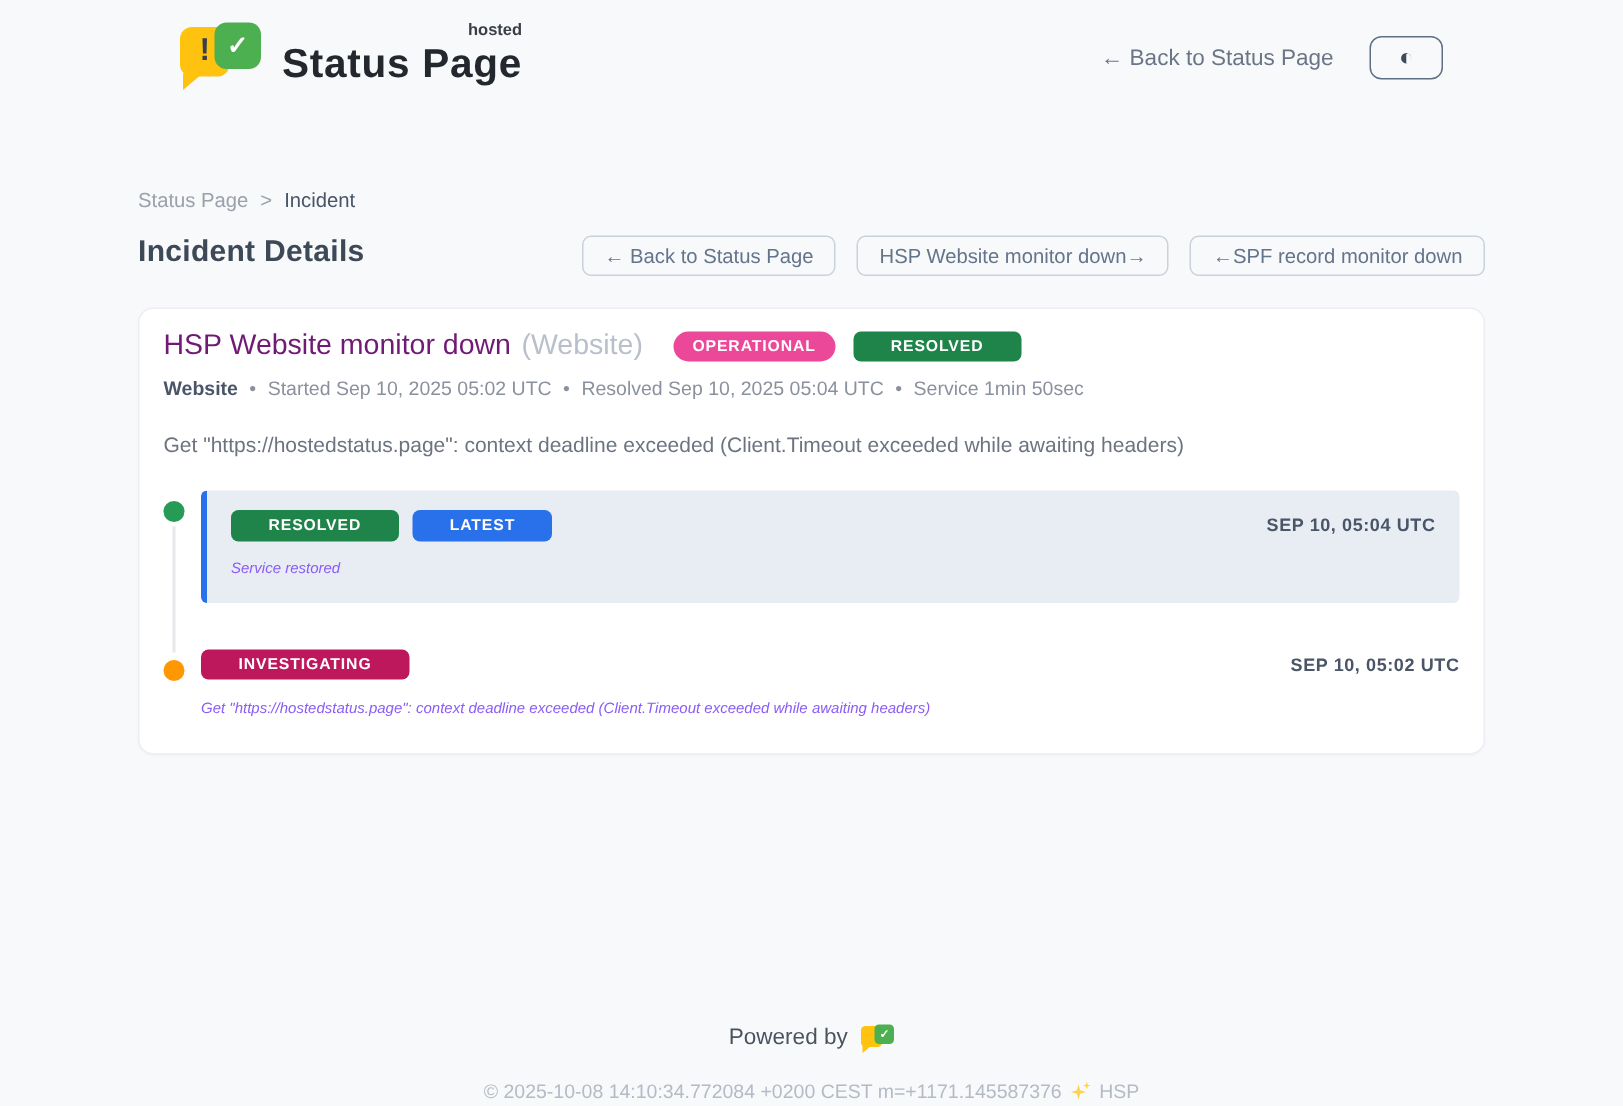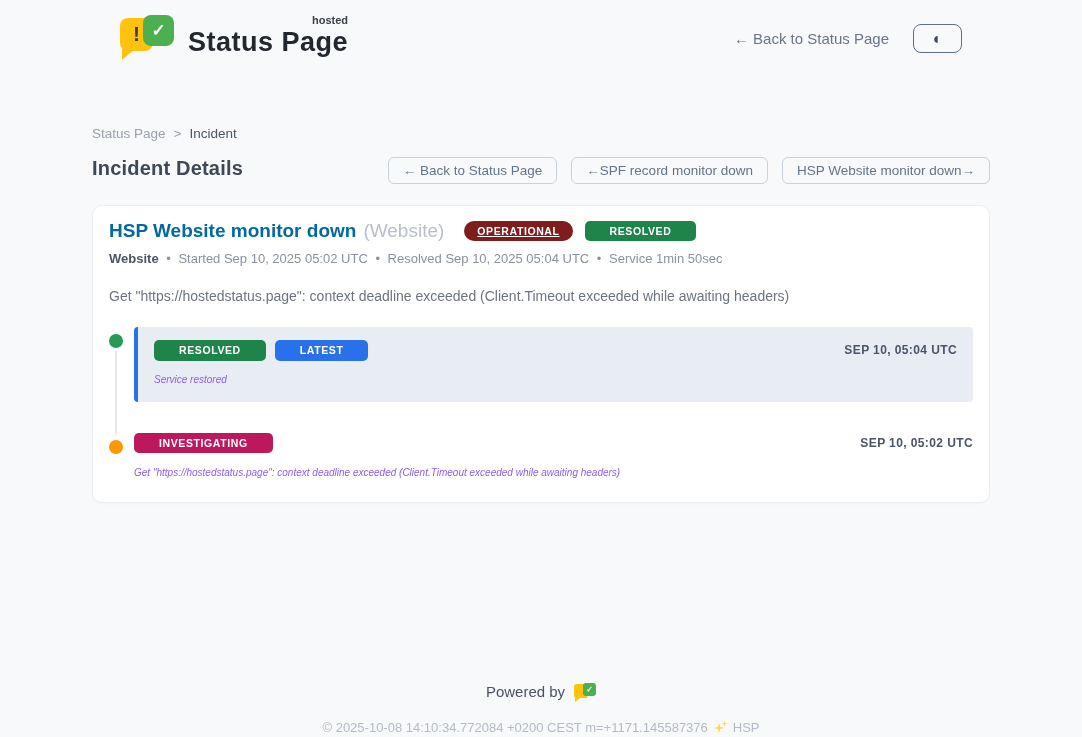--- a/index.html
+++ b/index.html
@@ -60,21 +60,21 @@
     font-family: "Liberation Sans", sans-serif; white-space: nowrap;
   }
 
   
   .card {
     margin-top: 21px; background: #ffffff; border: 1px solid #eceef1;
     border-radius: 10px; padding: 14px 16px 24px 16px;
     box-shadow: 0 1px 2px rgba(0,0,0,0.03);
   }
   .card-title-row { display: flex; align-items: center; flex-wrap: wrap; }
-  .incident-title { font-size: 19px; font-weight: bold; color: #0369a1; }
+  .incident-title { font-size: 19px; font-weight: normal; color: #701a75; }
   .incident-component { font-size: 19px; color: #b9c0cb; margin-left: 7px; }
   .status-badges { display: flex; align-items: center; gap: 12px; margin-left: 20px; }
   .badge {
     color: #ffffff; font-size: 10.5px; font-weight: bold; letter-spacing: 0.6px;
     padding: 5px 25px; border-radius: 5px; line-height: 1;
   }
   .badge.pill { border-radius: 999px; padding: 5px 13px; }
   .meta-line { margin-top: 9px; font-size: 13px; color: #8a919e; }
   .meta-line .meta-strong { color: #4a5568; font-weight: bold; }
   .meta-sep { margin: 0 4px; }
@@ -151,32 +151,32 @@
   <div class="breadcrumb">
     <span class="crumb-link">Status Page</span>
     <span class="crumb-sep">&gt;</span>
     <span class="crumb-current">Incident</span>
   </div>
 
   <div class="title-row">
     <h1 class="page-title">Incident Details</h1>
     <div class="nav-buttons">
       <button class="nav-btn">← Back to Status Page</button>
+      <button class="nav-btn">HSP Website monitor down→</button>
       <button class="nav-btn">←SPF record monitor down</button>
-      <button class="nav-btn">HSP Website monitor down→</button>
     </div>
   </div>
 
   <div class="card">
 
     <div class="card-title-row">
       <span class="incident-title">HSP Website monitor down</span>
       <span class="incident-component">(Website)</span>
       <span class="status-badges">
-        <span class="badge pill" style="background-color: #7f1d1d; text-decoration: underline;">OPERATIONAL</span>
+        <span class="badge pill" style="background-color: #ec4899;">OPERATIONAL</span>
         <span class="badge" style="background-color: rgb(30, 132, 73);">RESOLVED</span>
       </span>
     </div>
 
     <div class="meta-line">
       <span class="meta-strong">Website</span>
       <span class="meta-sep">•</span>
       <span>Started Sep 10, 2025 05:02 UTC</span>
       <span class="meta-sep">•</span>
       <span>Resolved Sep 10, 2025 05:04 UTC</span>

